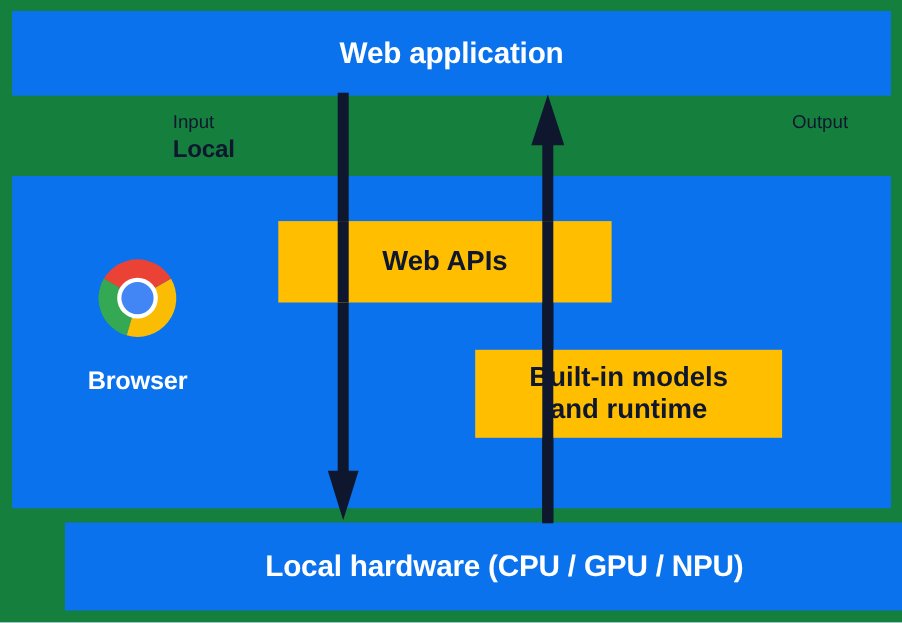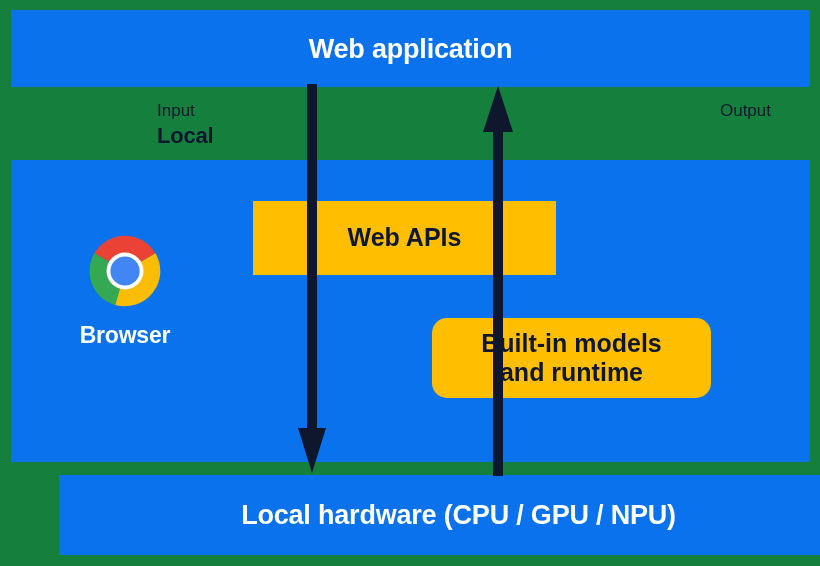--- a/index.html
+++ b/index.html
@@ -76,21 +76,21 @@
     width: 158px;
     text-align: center;
   }
   #chrome-logo {
     width: 86px;
     height: 86px;
     margin: 0 auto;
     display: block;
   }
   #browser-caption {
-    margin-top: 8px;
+    margin-top: 19px;
     color: #ffffff;
     font-size: 23px;
     font-weight: bold;
     letter-spacing: -0.2px;
   }
 
   
   .obox {
     position: absolute;
     background: #FFBF00;
@@ -109,21 +109,20 @@
     width: 303px;
     height: 74px;
     font-size: 25px;
   }
   #builtin-models-box {
     left: 432px;
     top: 318px;
     width: 279px;
     height: 80px;
     font-size: 25px;
-    border-radius: 15px;
   }
 
   
   .arrow {
     position: absolute;
     z-index: 4;
   }
   #arrow-down-prompt { left: 296px; top: 84px; }
   #arrow-up-generated { left: 482px; top: 84px; }
   

